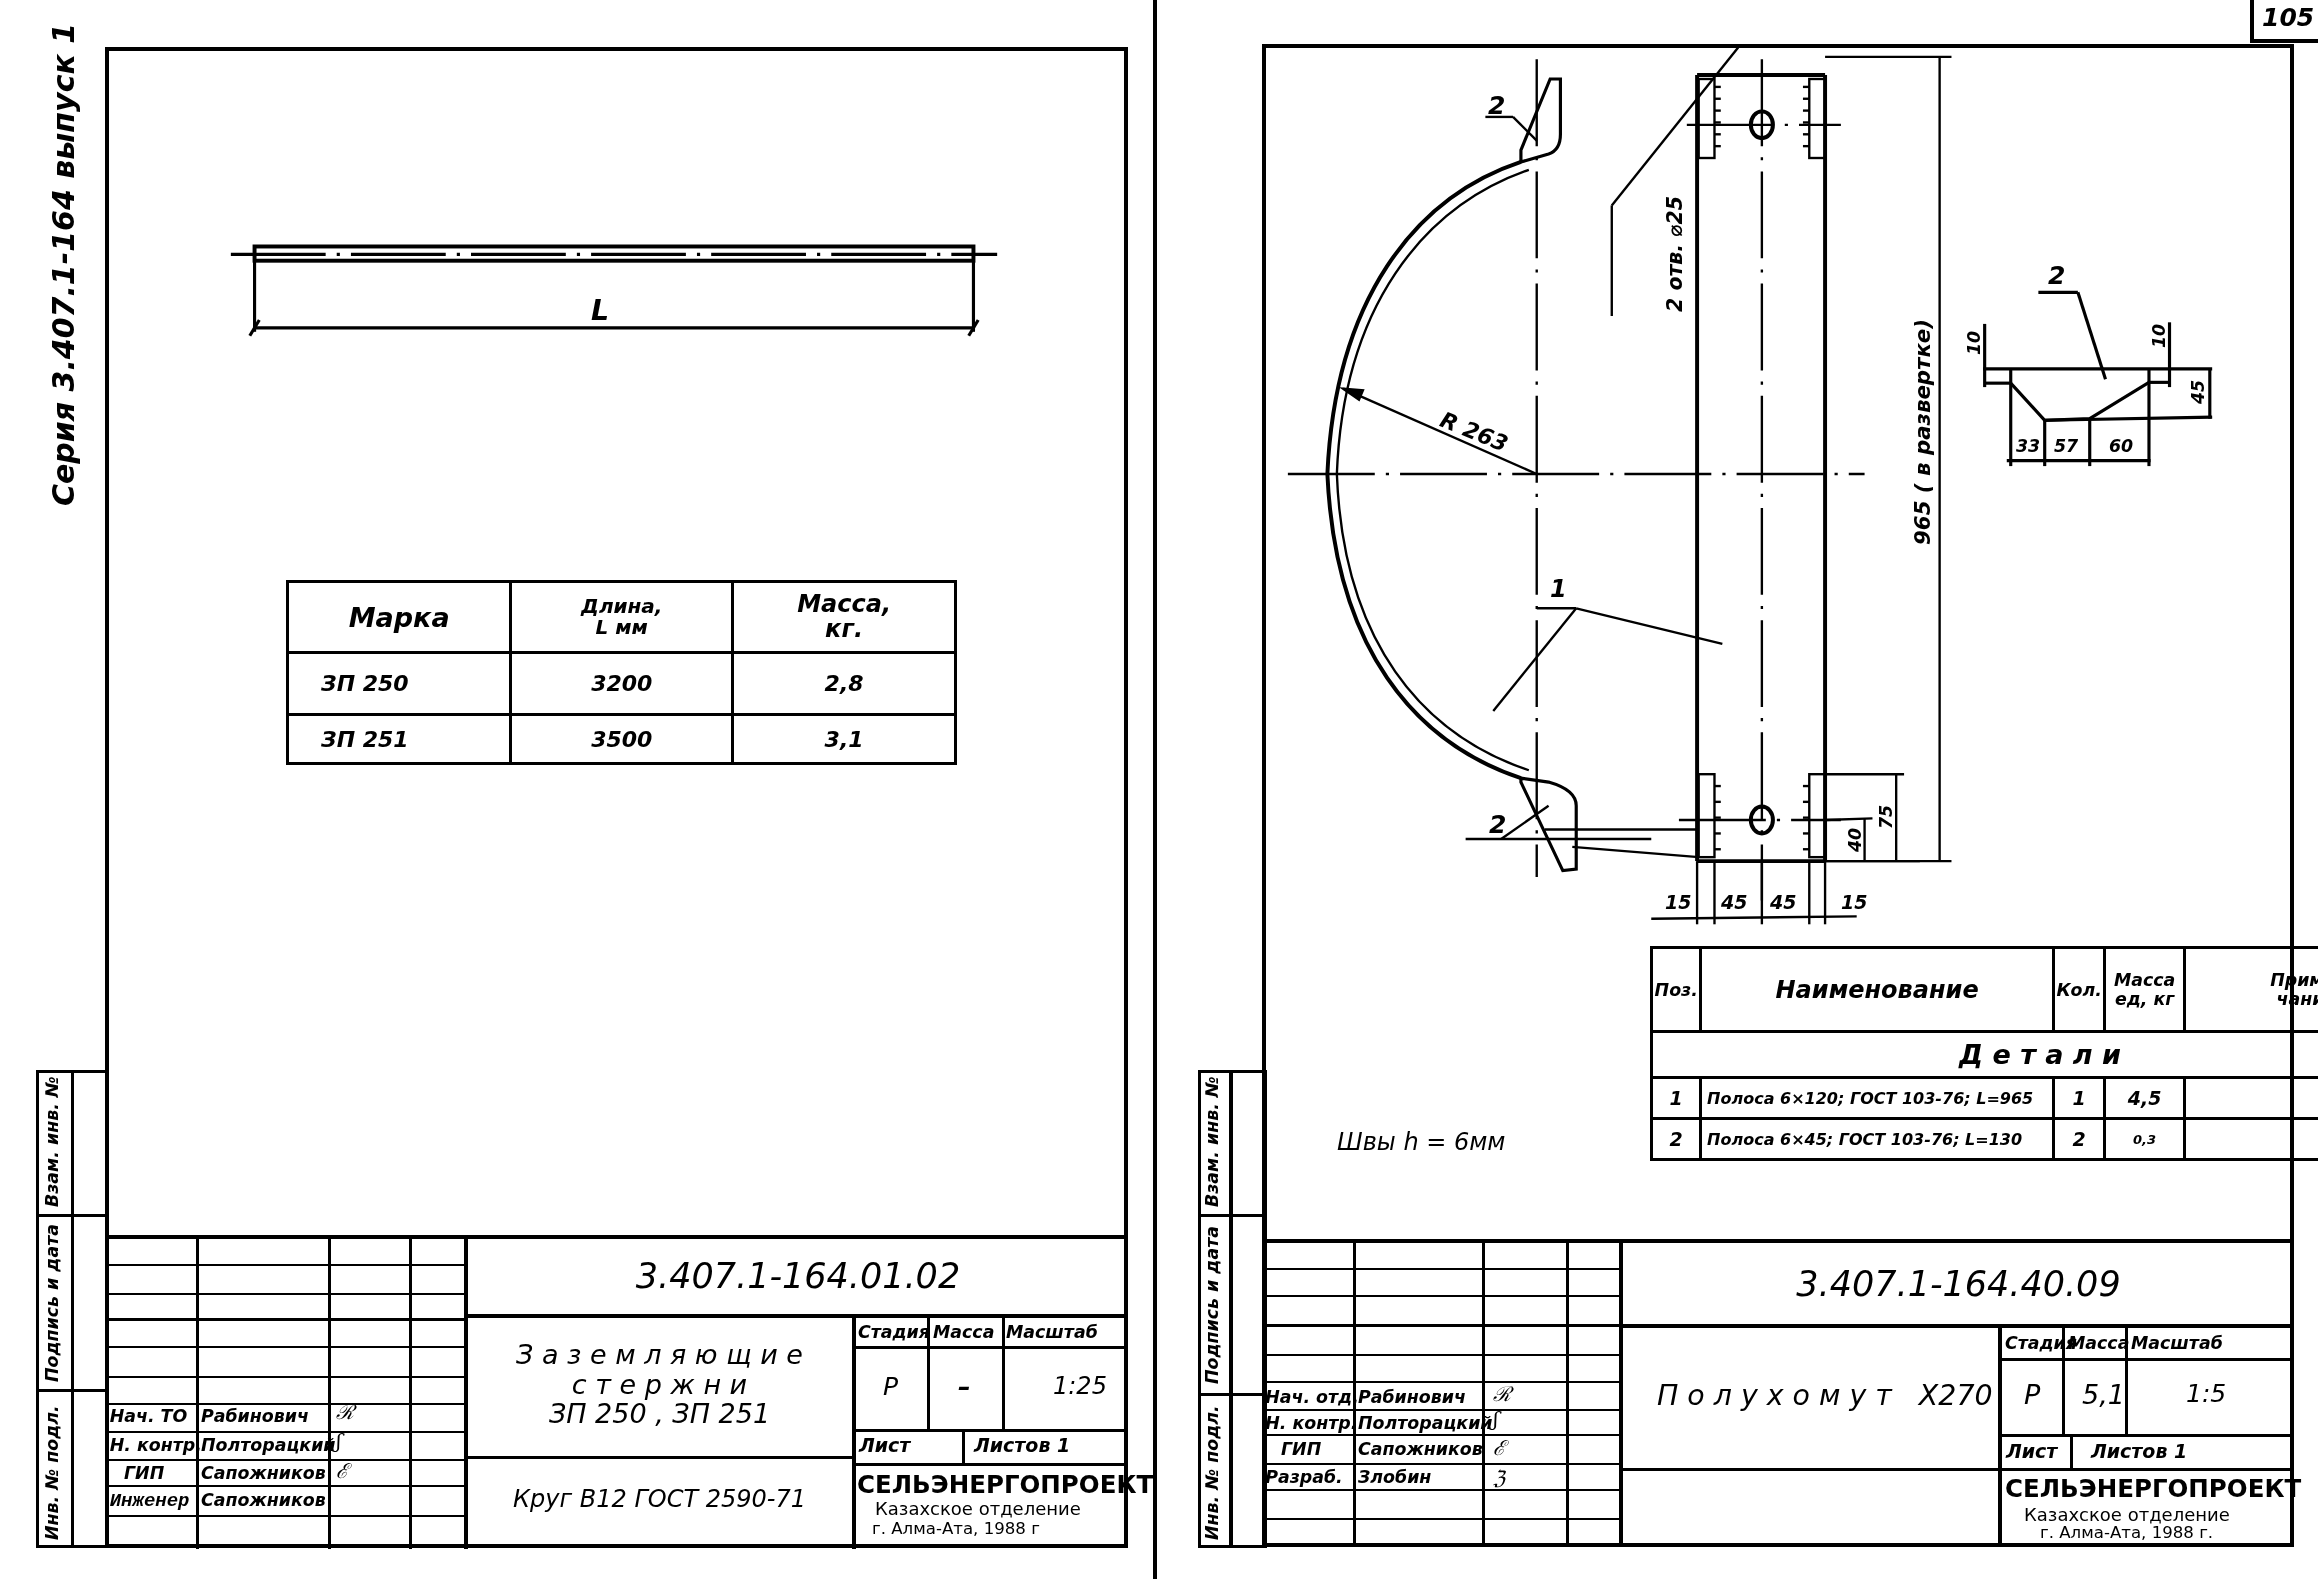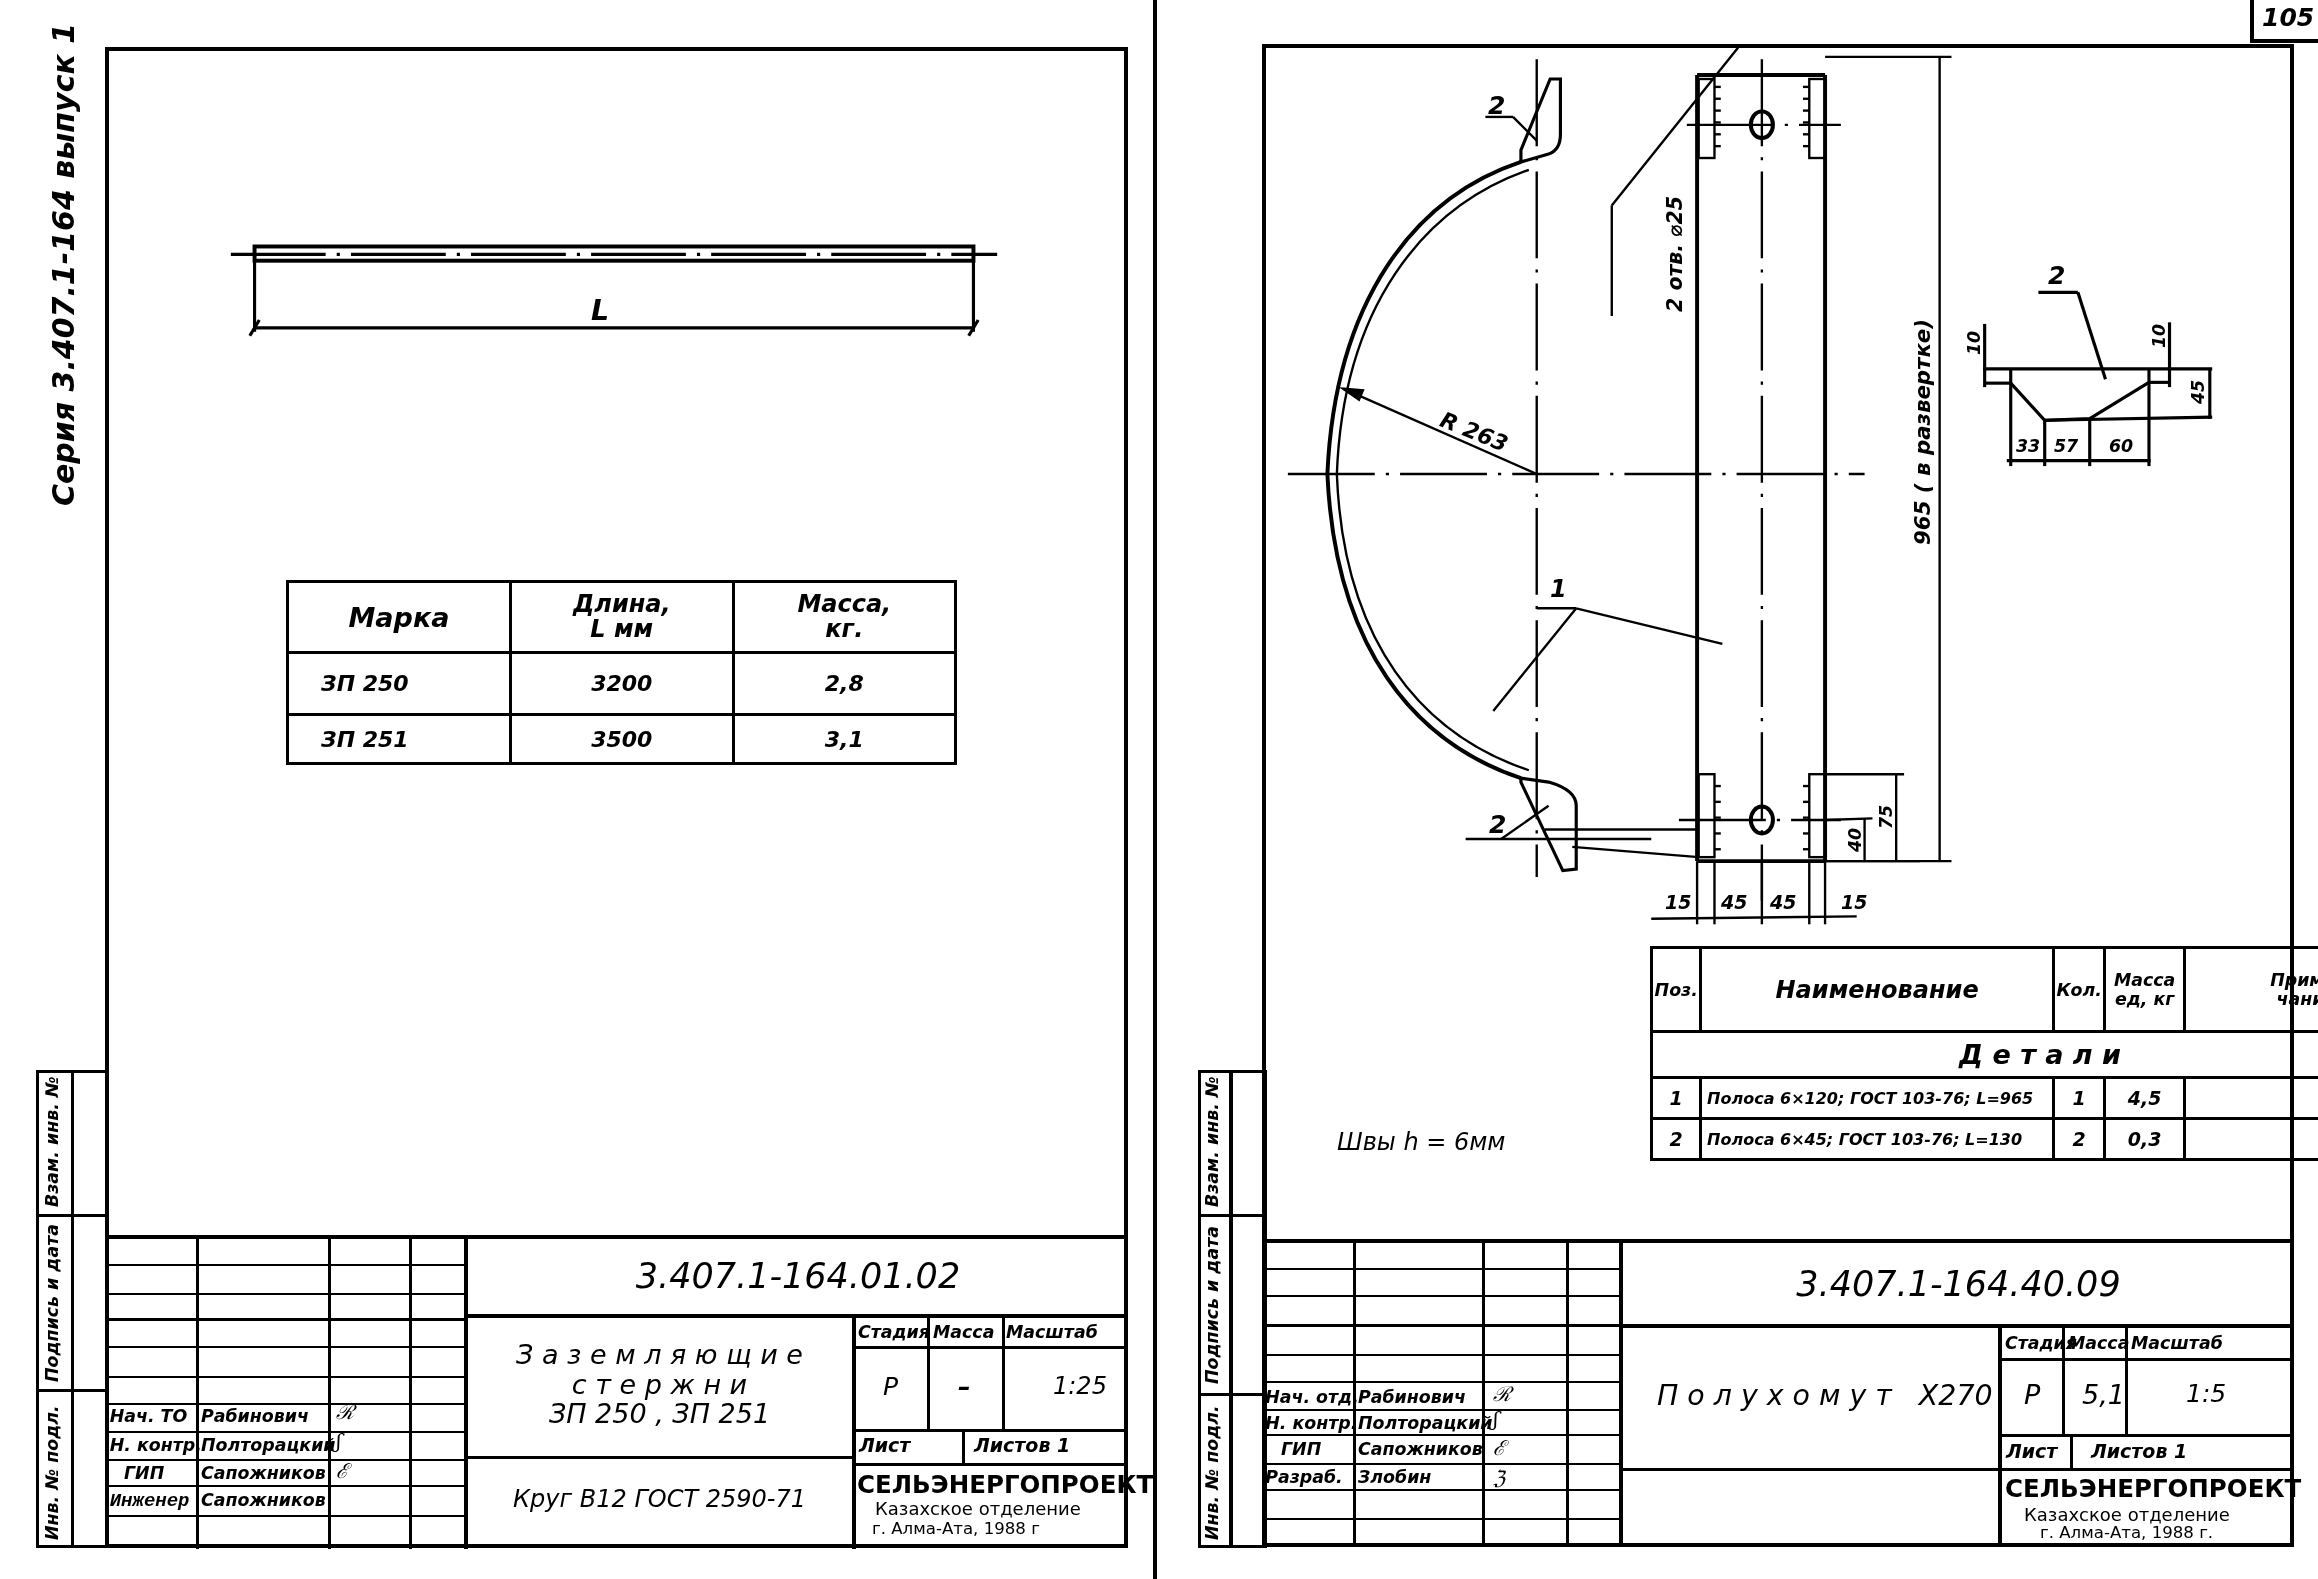--- a/index.html
+++ b/index.html
@@ -46,21 +46,21 @@
   <line x1="322" y1="415" x2="1232" y2="415" stroke="#000" stroke-width="4"></line>
   <line x1="316" y1="425" x2="328" y2="405" stroke="#000" stroke-width="4"></line>
   <line x1="1226" y1="425" x2="1238" y2="405" stroke="#000" stroke-width="4"></line>
 </svg>
 <span class="it abs" style="left:591px;top:294px;font-size:28.4px;">L</span>
 
 <table class="grid" style="left:286px;top:580px;width:671px;">
   <tbody>
       <tr style="height:71px;">
     <td style="width:221px;font-size:27px;">Марка</td>
-    <td style="width:221px;font-size:24px;line-height:1.05;">
+    <td style="width:221px;font-size:20px;line-height:1.05;">
       <span style="white-space:pre;">Длина,
 L мм</span></td>
     <td style="width:221px;font-size:24px;line-height:1.05;">
       <span style="white-space:pre;">Масса,
 кг.</span></td>
   </tr>
   <tr style="height:62px;">
     <td style="text-align:left;padding-left:32px;font-size:22px;">ЗП 250</td>
     <td style="font-size:22px;">3200</td>
     <td style="font-size:22px;">2,8</td>
@@ -302,21 +302,21 @@
     <td style="font-size:19px;">1</td>
     <td style="font-size:16px;text-align:left;white-space:nowrap;">Полоса 6×120; ГОСТ 103-76; L=965</td>
     <td style="font-size:19px;">1</td>
     <td style="font-size:19px;">4,5</td>
     <td></td>
   </tr>
   <tr style="height:41px;">
     <td style="font-size:19px;">2</td>
     <td style="font-size:16px;text-align:left;white-space:nowrap;">Полоса 6×45; ГОСТ 103-76; L=130</td>
     <td style="font-size:19px;">2</td>
-    <td style="font-size:19px;">0,3</td>
+    <td style="font-size:13px;">0,3</td>
     <td></td>
   </tr>
 </tbody>
   </table>
 
 <div class="abs" style="left:1262px;top:1239px;width:1032px;height:308px;border-top:4px solid #000;box-sizing:border-box;">
   <div class="abs" style="left:91px;top:0;width:3.2px;height:304px;background:#000;"></div>
   <div class="abs" style="left:220px;top:0;width:3.2px;height:304px;background:#000;"></div>
   <div class="abs" style="left:304px;top:0;width:3.2px;height:304px;background:#000;"></div>
   <div class="abs" style="left:357px;top:0;width:4px;height:304px;background:#000;"></div>

